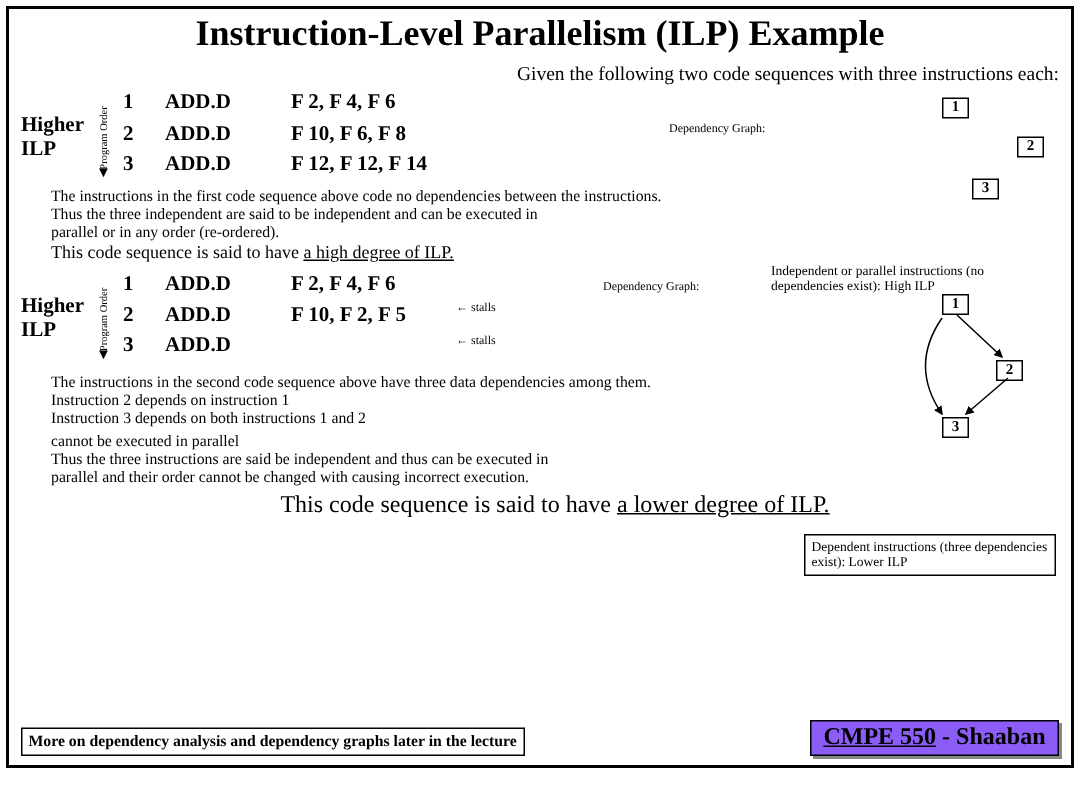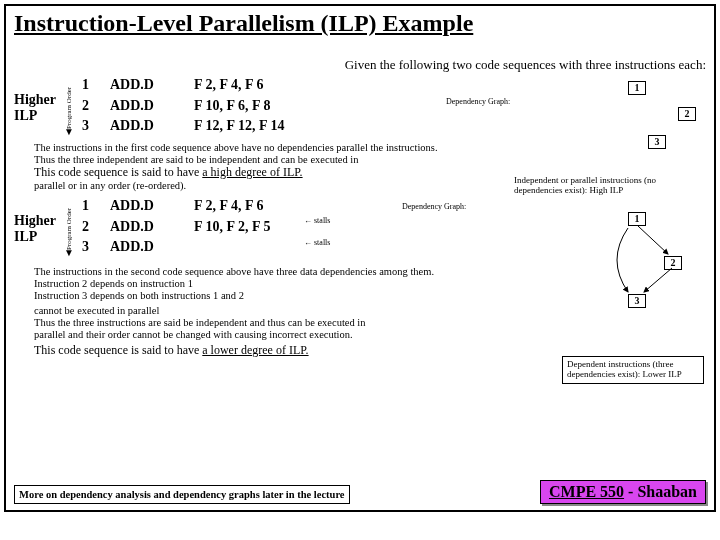--- a/index.html
+++ b/index.html
@@ -11,23 +11,22 @@
   }
   .slide {
     width: 712px; height: 508px;
     border: 2px solid #000;
     margin: 4px;
     position: relative;
     padding: 4px 8px;
   }
   .title {
     font-size: 24px; font-weight: bold;
-    text-align: left;
-    text-decoration: underline;
-    margin-bottom: 20px;
+    text-align: center;
+    margin-bottom: 4px;
   }
   .given {
     font-size: 13px;
     margin-bottom: 4px;
     text-align: right;
   }
   .seq-row { display: flex; align-items: stretch; }
   .ilp-label {
     width: 48px;
     font-size: 14px; font-weight: bold;
@@ -103,21 +102,21 @@
     position: absolute;
     bottom: 6px; left: 8px; font-weight: bold;
   }
   .footer-badge {
     position: absolute;
     right: 8px; bottom: 6px;
     border: 1px solid #000;
     box-shadow: 2px 2px 0 #888;
     font-size: 16px; font-weight: bold;
     padding: 2px 8px;
-    background: #d946ef;
+    background: #8b5cf6;
   }
   .footer-badge .u { text-decoration: underline; }
   svg.dep { position: absolute; top:0; left:0; width:100%; height:100%; pointer-events:none; }
 </style>
 </head>
 <body>
 
 <div class="slide">
   <div class="title">Instruction-Level Parallelism (ILP) Example</div>
   <div class="given">Given the following two code sequences with three instructions each:</div>
@@ -144,24 +143,24 @@
       <div class="node" style="right:60px; top:4px;">1</div>
       <div class="node" style="right:10px; top:30px;">2</div>
     </div>
   </div>
 
   <div style="position:relative; height:0;">
     <div class="node" style="position:absolute; right:40px; top:-4px;">3</div>
   </div>
 
   <div class="expl">
-    <div>The instructions in the first code sequence above have no dependencies parallel the instructions.</div>
+    <div>The instructions in the first code sequence above code no dependencies between the instructions.</div>
     <div>Thus the three independent are said to be independent and can be executed in</div>
+    <div>parallel or in any order (re-ordered).</div>
     <div style="font-size:12px;"><span>This code sequence is said to have </span><span class="ul">a high degree of ILP.</span></div>
-    <div>parallel or in any order (re-ordered).</div>
   </div>
   <div class="side-note" style="right:10px; top:170px; width:190px;">Independent or parallel instructions (no dependencies exist): High ILP</div>
 
   <div class="seq-row lower" style="height:62px; margin-top:6px;">
     <div class="ilp-label">Higher ILP</div>
     <div class="porder">
       <span class="lbl">Program Order</span>
       <span class="arrow">▼</span>
     </div>
     <div class="instr-tbl">
@@ -206,23 +205,23 @@
 
   <div class="expl" style="margin-top:6px;">
     <div>The instructions in the second code sequence above have three data dependencies among them.</div>
     <div>Instruction 2 depends on instruction 1</div>
     <div>Instruction 3 depends on both instructions 1 and 2</div>
     <div style="height:3px;"></div>
     <div>cannot be executed in parallel</div>
     <div>Thus the three instructions are said be independent and thus can be executed in</div>
     <div>parallel and their order cannot be changed with causing incorrect execution.</div>
     <div style="height:3px;"></div>
-    <div style="font-size:12px;"><span>This code sequence is said to have </span><span class="ul">a lower degree of ILP.</span></div>
-  </div>
-
-  <div class="caption-box" style="right:10px; top:350px; width:142px;">Dependent instructions (three dependencies exist): Lower ILP</div>
+    <div style="font-size:16px;text-align:center;"><span>This code sequence is said to have </span><span class="ul">a lower degree of ILP.</span></div>
+  </div>
+
+  <div class="caption-box" style="right:10px; top:350px; width:168px;">Dependent instructions (three dependencies exist): Lower ILP</div>
 
   <div class="more-note">More on dependency analysis and dependency graphs later in the lecture</div>
 
   <div class="footer-badge">
     <span class="u">CMPE 550</span> - <span>Shaaban</span>
   </div>
 </div>
 
 </body></html>

